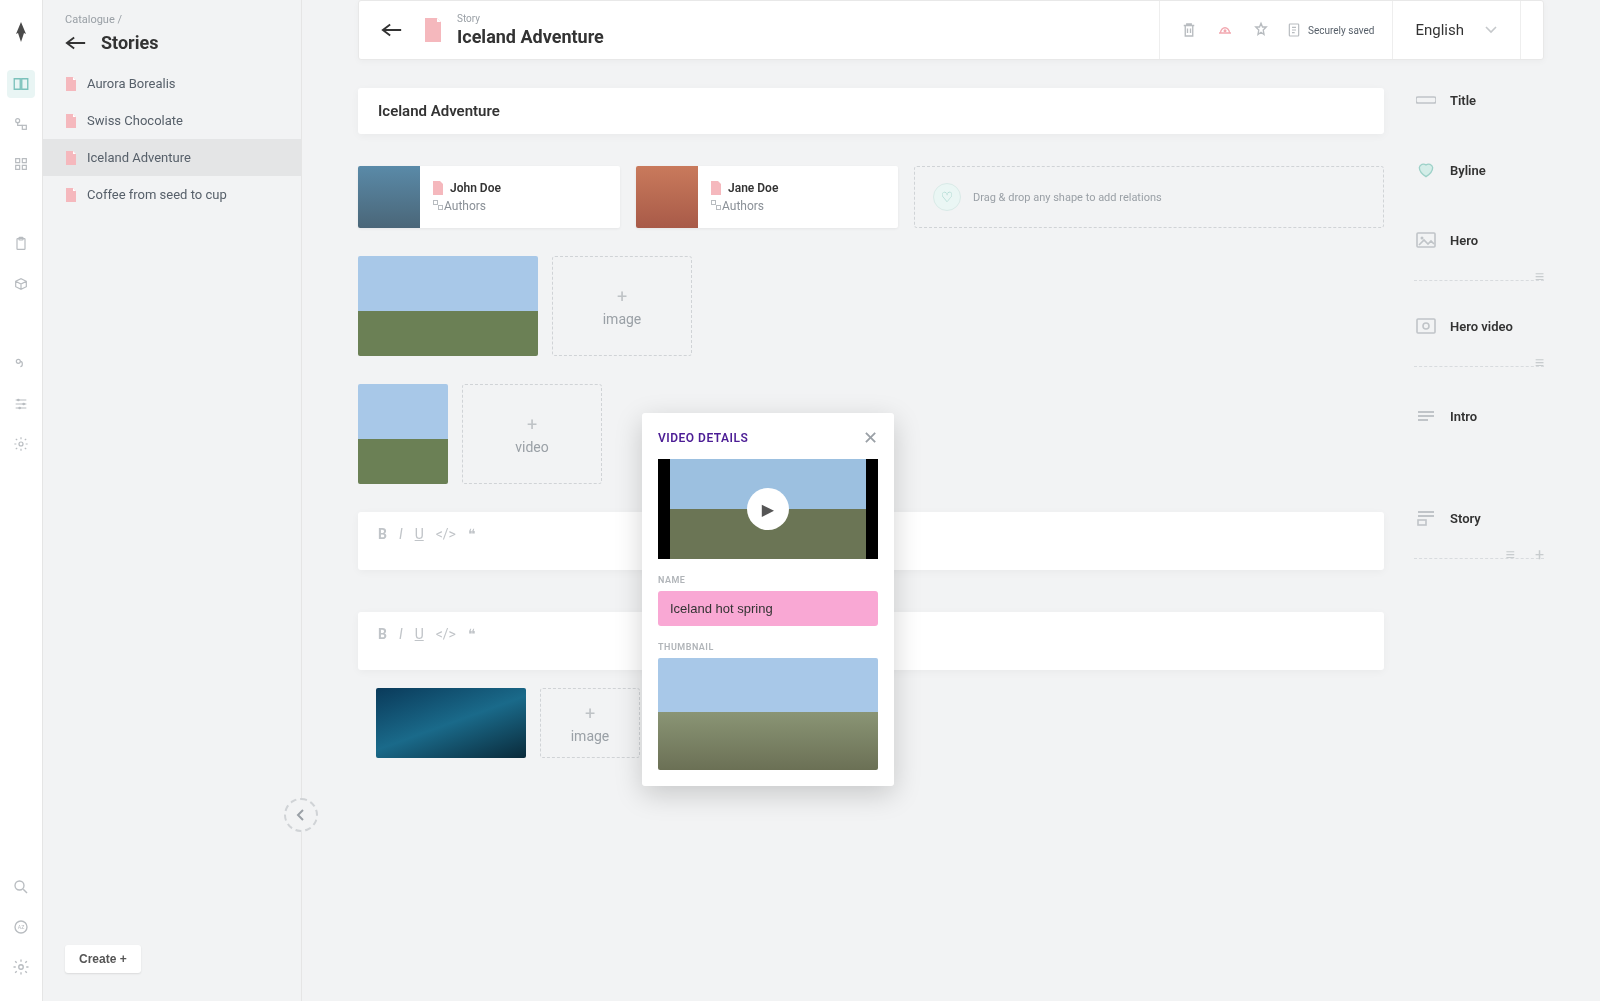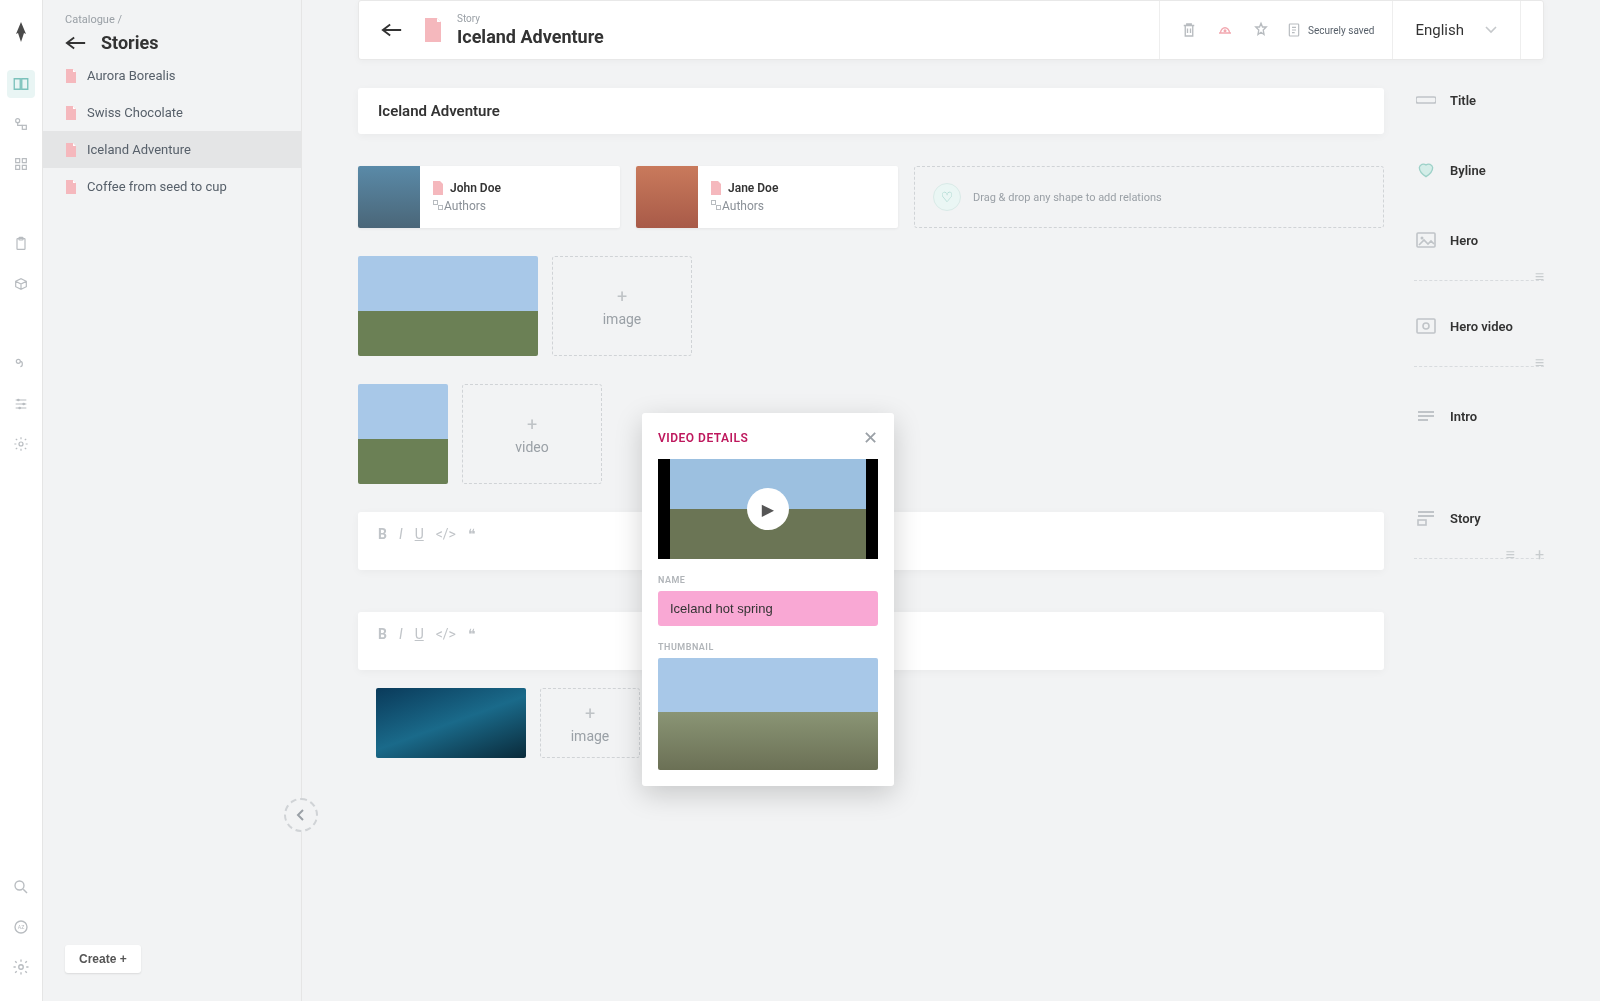--- a/index.html
+++ b/index.html
@@ -10,21 +10,21 @@
 .icon-rail { width: 43px; background: #fff; border-right: 1px solid #e5e5e5; display: flex; flex-direction: column; align-items: center; padding-top: 18px; }
 .rail-logo { width: 28px; height: 28px; margin-bottom: 24px; display:flex; align-items:center; justify-content:center;}
 .rail-icon { width: 28px; height: 28px; display: flex; align-items: center; justify-content: center; margin-bottom: 12px; color: #b8bcc0; cursor: pointer; border-radius:4px;}
 .rail-icon.active { background: #e9f5f4; color: #7cc2bb; }
 .rail-spacer { flex: 1; }
 
 
 .catalogue { width: 259px; background: #f2f3f4; border-right: 1px solid #e5e5e5; position: relative; }
 .cat-header { padding: 13px 22px 0 22px; }
 .breadcrumb { font-size: 11px; color: #9aa0a6; margin-bottom: 6px; }
-.cat-title-row { display: flex; align-items: center; gap: 14px; margin-bottom: 4px;}
+.cat-title-row { display: flex; align-items: center; gap: 14px; margin-bottom: 12px;}
 .back-arrow { font-size: 20px; color: #333; cursor: pointer; line-height:1;}
 .cat-title { font-size: 18px; font-weight: 700; color: #333; }
 .cat-item { display: flex; align-items: center; gap: 10px; padding: 11px 22px; font-size: 13px; color: #57606a; cursor: pointer; }
 .cat-item.selected { background: #e4e5e6; }
 .doc-icon { width: 12px; height: 14px; display: inline-block; }
 .doc-icon svg { width:12px; height:14px; }
 .create-btn { position: absolute; left: 22px; bottom: 28px; background: #fff; border: none; padding: 7px 14px; border-radius: 3px; font-size: 12px; font-weight:600; color:#555; box-shadow: 0 1px 2px rgba(0,0,0,0.1); cursor:pointer;}
 .collapse-handle { position:absolute; right:-17px; top: 798px; width:34px; height:34px; border:2px dashed #d0d3d6; border-radius:50%; background:#f2f3f4; display:flex; align-items:center; justify-content:center; color:#aaa; cursor:pointer;}
 
 
@@ -82,21 +82,21 @@
 .outline-item { display:flex; align-items:center; gap:12px; margin-bottom: 46px; font-size:13px; font-weight:600; color:#333;}
 .outline-item .oi-icon { width:24px; height:24px; display:flex; align-items:center; justify-content:center; color:#c0c4c8;}
 .outline-item.byline .oi-icon { color:#b5e0d8;}
 .outline-sub { display:flex; justify-content:flex-end; gap:20px; margin-top:-32px; margin-bottom:28px; color:#c8ccce;}
 .outline-sub span { font-size:16px; cursor:pointer;}
 .outline-divider { border-top:1px dashed #d8dbde; margin: -18px 0 18px 0;}
 
 
 .popover { position:absolute; left: 340px; top:353px; width:252px; background:#fff; border-radius:3px; box-shadow: 0 8px 28px rgba(0,0,0,0.18); padding: 16px; z-index:100;}
 .popover-head { display:flex; justify-content:space-between; align-items:center; margin-bottom:12px;}
-.popover-title { font-size:12px; font-weight:600; letter-spacing:0.5px; color:#be185d;}
+.popover-title { font-size:12px; font-weight:600; letter-spacing:0.5px; color:#4c1d95;}
 .popover-close { font-size:18px; color:#9aa0a6; cursor:pointer; line-height:1;}
 .pop-video { width:100%; height:100px; background: linear-gradient(#9cc0e0 0%, #9cc0e0 50%, #6b7555 50%, #6b7555 100%); border-radius:2px; position:relative; margin-bottom:16px;}
 .pop-video::before, .pop-video::after { content:''; position:absolute; top:0; bottom:0; width:12px; background:#000;}
 .pop-video::before{left:0;} .pop-video::after{right:0;}
 .play-btn { position:absolute; left:50%; top:50%; transform:translate(-50%,-50%); width:42px; height:42px; border-radius:50%; background:#fff; display:flex; align-items:center; justify-content:center; color:#555; font-size:16px; cursor:pointer;}
 .pop-label { font-size:9px; font-weight:600; letter-spacing:0.5px; color:#b0b4b8; margin-bottom:6px;}
 .pop-input { width:100%; background:#f9a8d4; border:none; border-radius:3px; padding: 10px 12px; font-size:13px; color:#333; margin-bottom:16px;}
 .pop-thumb { width:100%; height:112px; border-radius:2px; background: linear-gradient(#a8c8e8 0%, #a8c8e8 48%, #8a9575 48%, #6b7055 100%);}
 
 svg { display:block; }

